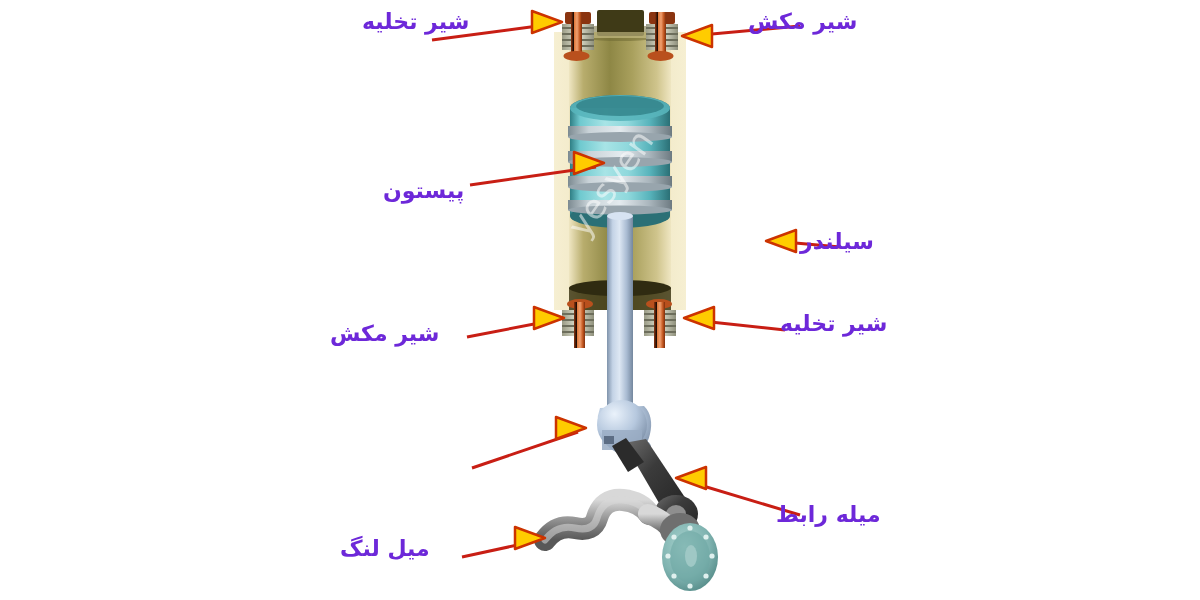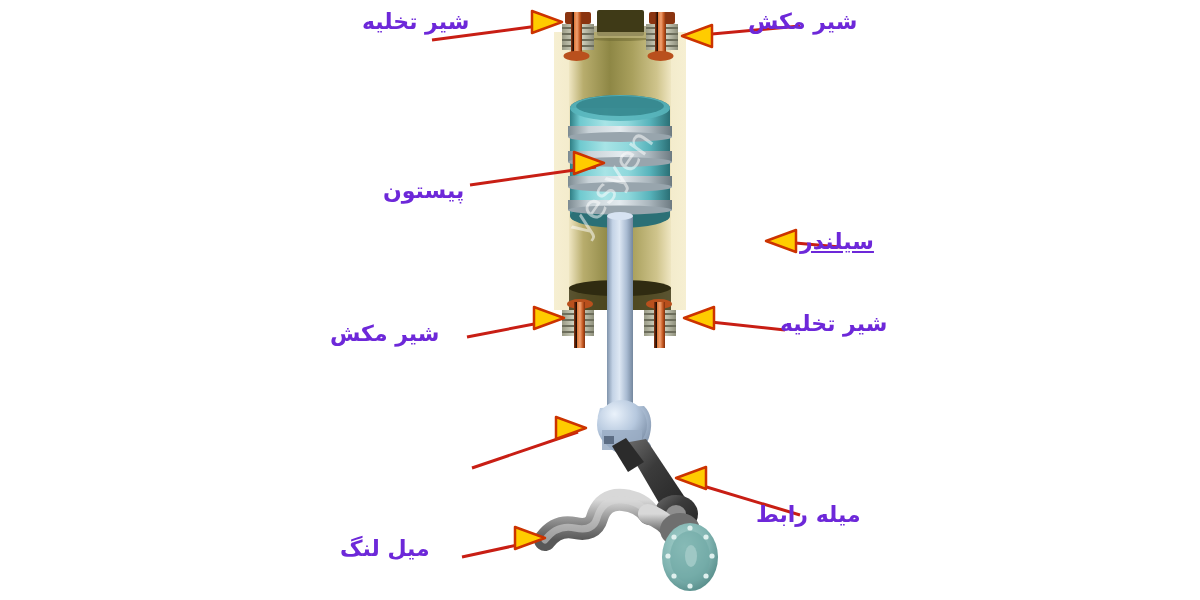--- a/index.html
+++ b/index.html
@@ -29,25 +29,25 @@
     line-height: 1.1;
     white-space: nowrap;
     direction: rtl;
     unicode-bidi: isolate;
     font-family: "DejaVu Sans", "Liberation Sans", sans-serif;
     text-align: center;
   }
   .lbl-discharge-top { left: 362px; top: 10px; }
   .lbl-suction-top   { left: 748px; top: 10px; }
   .lbl-piston        { left: 383px; top: 179px; }
-  .lbl-cylinder      { left: 800px; top: 230px; text-decoration: underline; }
+  .lbl-cylinder      { left: 800px; top: 230px; }
   .lbl-suction-bot   { left: 330px; top: 322px; }
   .lbl-discharge-bot { left: 780px; top: 312px; }
   .lbl-crosshead     { left: 348px; top: 447px; }
-  .lbl-conrod        { left: 756px; top: 503px; }
+  .lbl-conrod        { left: 776px; top: 503px; }
   .lbl-crankshaft    { left: 340px; top: 537px; }
 </style>
 </head>
 <body>
 
 <div id="stage">
 
   <svg id="art" viewBox="0 0 1200 600" aria-hidden="true">
     <defs>
       <linearGradient id="cylGrad" x1="0" y1="0" x2="1" y2="0">

